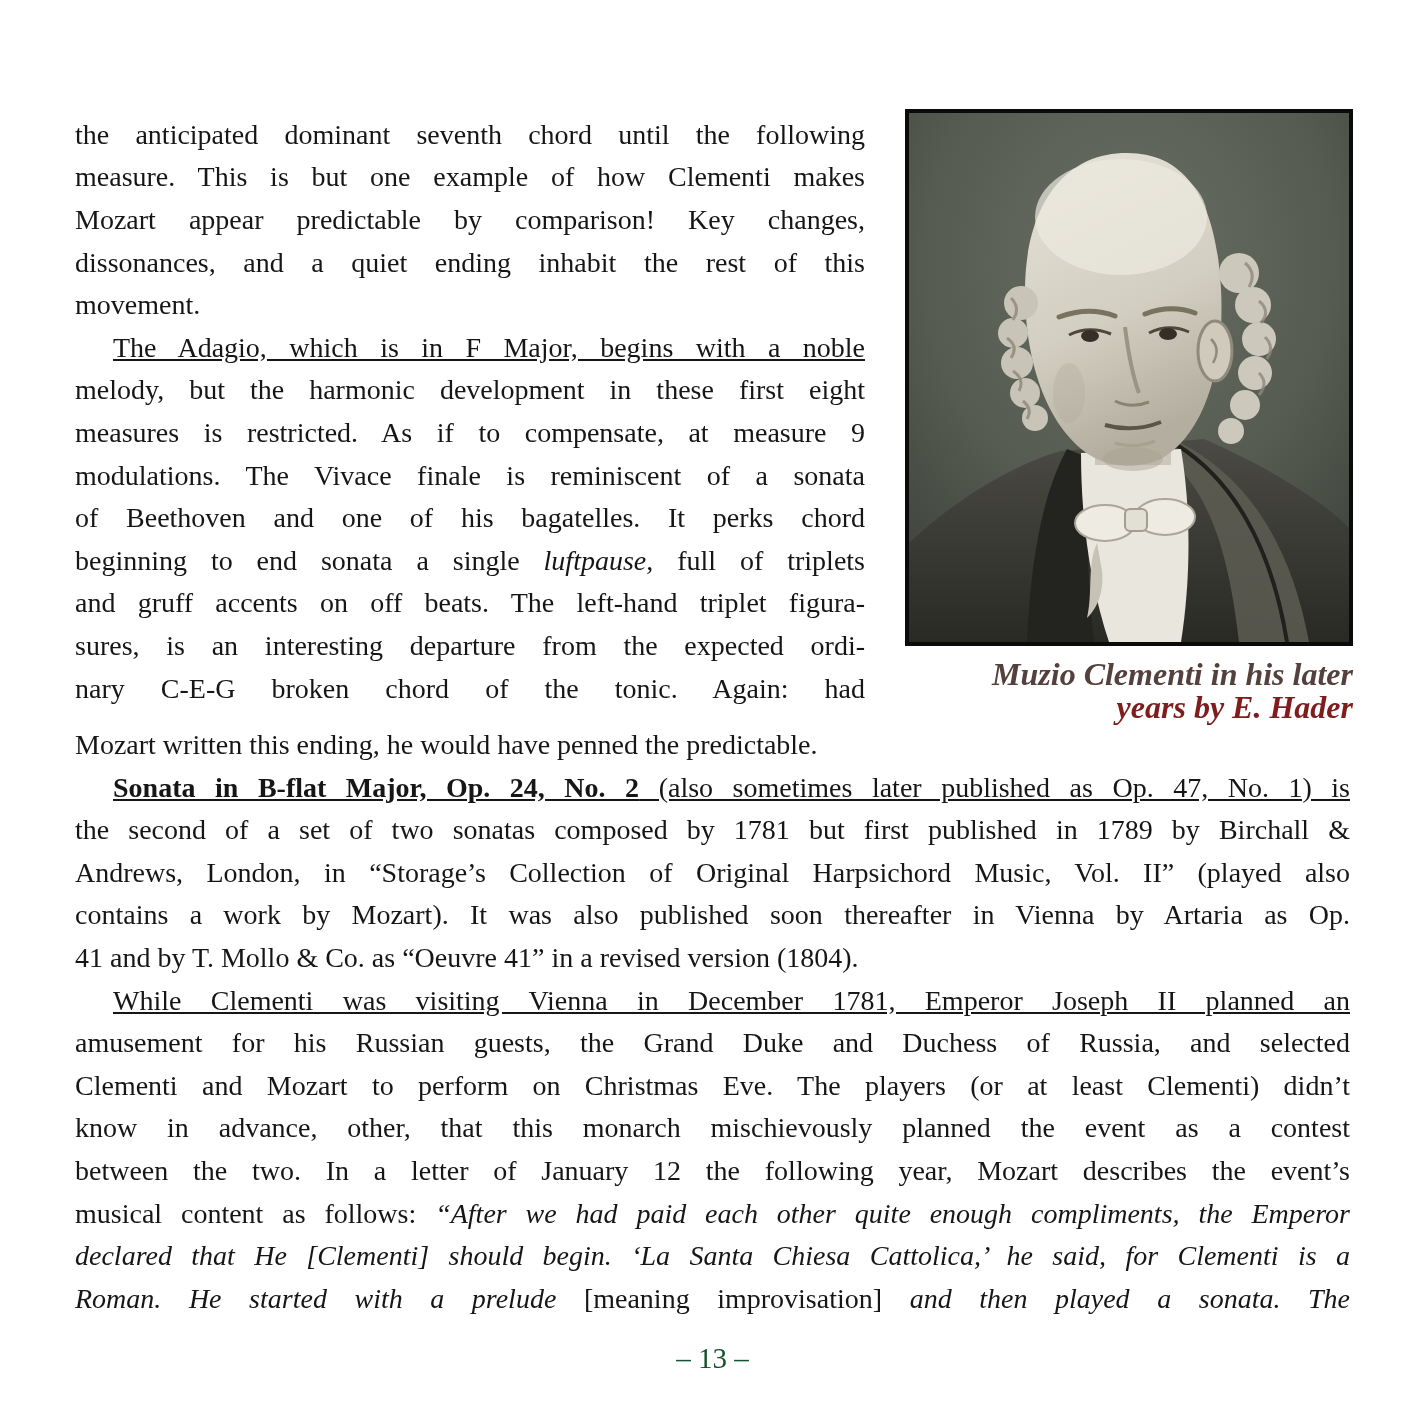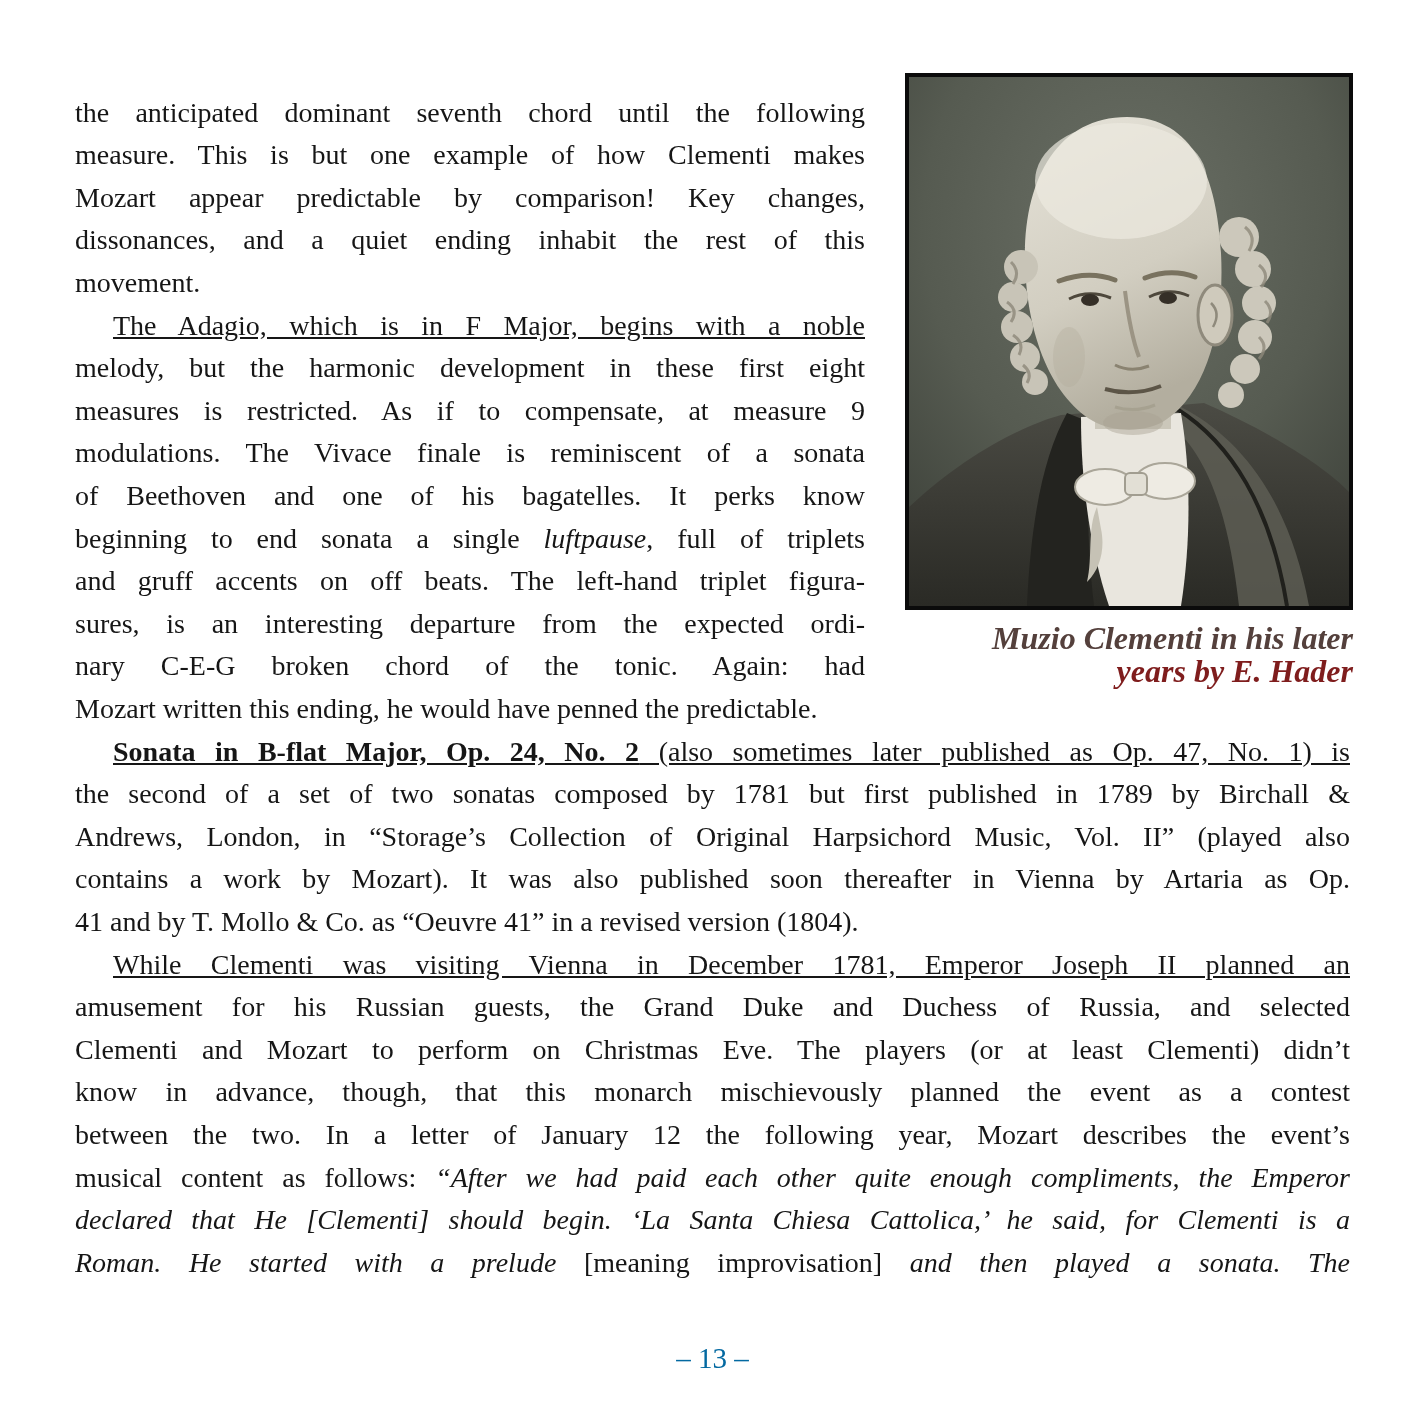--- a/index.html
+++ b/index.html
@@ -3,54 +3,54 @@
 <meta charset="utf-8">
 <style>
   html,body{margin:0;padding:0;}
   body{
     width:1425px;height:1413px;background:#ffffff;
     font-family:"Liberation Serif","DejaVu Serif",serif;
     color:#161616;overflow:hidden;
   }
   .page{position:relative;width:1425px;height:1413px;background:#ffffff;}
   .content{position:absolute;left:75px;top:64px;width:1275px;}
-  .top-row{display:flex;align-items:flex-end;}
+  .top-row{display:flex;align-items:center;margin-top:36px;}
   .col-narrow{width:790px;flex:0 0 790px;}
   .figure-wrap{margin-left:40px;width:448px;margin-top:9px;}
   .portrait-frame{border:4px solid #0b0b0b;width:440px;height:529px;background:#4a4f47;}
   .figure-caption{margin-top:12px;text-align:right;font-style:italic;font-weight:bold;
     font-size:32px;line-height:33px;}
   .wide-block{width:1275px;}
   .line{font-size:28px;line-height:42.6px;height:42.6px;overflow:hidden;white-space:normal;}
   .jline{text-align:justify;}
   .jline::after{content:"";display:inline-block;width:100%;height:0;}
   .ind{padding-left:38px;text-decoration:underline;}
   .i{font-style:italic;}
   .b{font-weight:bold;}
   .footer{position:absolute;left:75px;top:1342px;width:1275px;text-align:center;
-    font-size:29px;color:#0369a1;}
+    font-size:29px;color:#14532d;}
 </style>
 </head>
 <body>
 
 <div class="page">
   <div class="content">
 
     <div class="top-row">
       <div class="col-narrow" id="narrow-lines">
           <div class="line jline"><span>the anticipated dominant seventh chord until the following</span></div>
           <div class="line jline"><span>measure.  This is but one example of how Clementi makes</span></div>
           <div class="line jline"><span>Mozart appear predictable by comparison!  Key changes,</span></div>
           <div class="line jline"><span>dissonances, and a quiet ending inhabit the rest of this</span></div>
           <div class="line"><span>movement.</span></div>
           <div class="line jline ind"><span>The Adagio, which is in F Major, begins with a noble</span></div>
           <div class="line jline"><span>melody, but the harmonic development in these first eight</span></div>
           <div class="line jline"><span>measures is restricted.  As if to compensate, at measure 9</span></div>
           <div class="line jline"><span>modulations.  The Vivace finale is reminiscent of a sonata</span></div>
-          <div class="line jline"><span>of Beethoven and one of his bagatelles.  It perks know</span></div>
+          <div class="line jline"><span>of Beethoven and one of his bagatelles.  It perks chord</span></div>
           <div class="line jline"><span>beginning to end sonata a single </span><span class="i">luftpause</span><span>, full of triplets</span></div>
           <div class="line jline"><span>and gruff accents on off beats.  The left-hand triplet figura-</span></div>
           <div class="line jline"><span>sures, is an interesting departure from the expected ordi-</span></div>
           <div class="line jline"><span>nary C-E-G broken chord of the tonic.  Again:  had</span></div>
         </div>
 
       <div class="figure-wrap">
         <div class="portrait-frame">
           <svg width="440" height="529" viewBox="0 0 440 529" xmlns="http://www.w3.org/2000/svg">
             <defs>
@@ -150,21 +150,21 @@
     <div class="wide-block" id="wide-lines">
         <div class="line"><span>Mozart written this ending, he would have penned the predictable.</span></div>
         <div class="line jline ind"><span class="b">Sonata in B-flat Major, Op. 24, No. 2</span><span> (also sometimes later published as Op. 47, No. 1) is</span></div>
         <div class="line jline"><span>the second of a set of two sonatas composed by 1781 but first published in 1789 by Birchall &amp;</span></div>
         <div class="line jline"><span>Andrews, London, in “Storage’s Collection of Original Harpsichord Music, Vol. II” (played also</span></div>
         <div class="line jline"><span>contains a work by Mozart).  It was also published soon thereafter in Vienna by Artaria as Op.</span></div>
         <div class="line"><span>41 and by T. Mollo &amp; Co. as “Oeuvre 41” in a revised version (1804).</span></div>
         <div class="line jline ind"><span>While Clementi was visiting Vienna in December 1781, Emperor Joseph II planned an</span></div>
         <div class="line jline"><span>amusement for his Russian guests, the Grand Duke and Duchess of Russia, and selected</span></div>
         <div class="line jline"><span>Clementi and Mozart to perform on Christmas Eve.  The players (or at least Clementi) didn’t</span></div>
-        <div class="line jline"><span>know in advance, though, that this monarch mischievously planned the event as a contest</span></div>
+        <div class="line jline"><span>know in advance, other, that this monarch mischievously planned the event as a contest</span></div>
         <div class="line jline"><span>between the two.  In a letter of January 12 the following year, Mozart describes the event’s</span></div>
         <div class="line jline"><span>musical content as follows:  </span><span class="i">“After we had paid each other quite enough compliments, the Emperor</span></div>
         <div class="line jline"><span class="i">declared that He [Clementi] should begin.  ‘La Santa Chiesa Cattolica,’ he said, for Clementi is a</span></div>
         <div class="line jline"><span class="i">Roman.  He started with a prelude </span><span>[meaning improvisation] </span><span class="i">and then played a sonata.  The</span></div>
       </div>
   </div>
 
   <div class="footer">– 13 –</div>
 </div>
 

